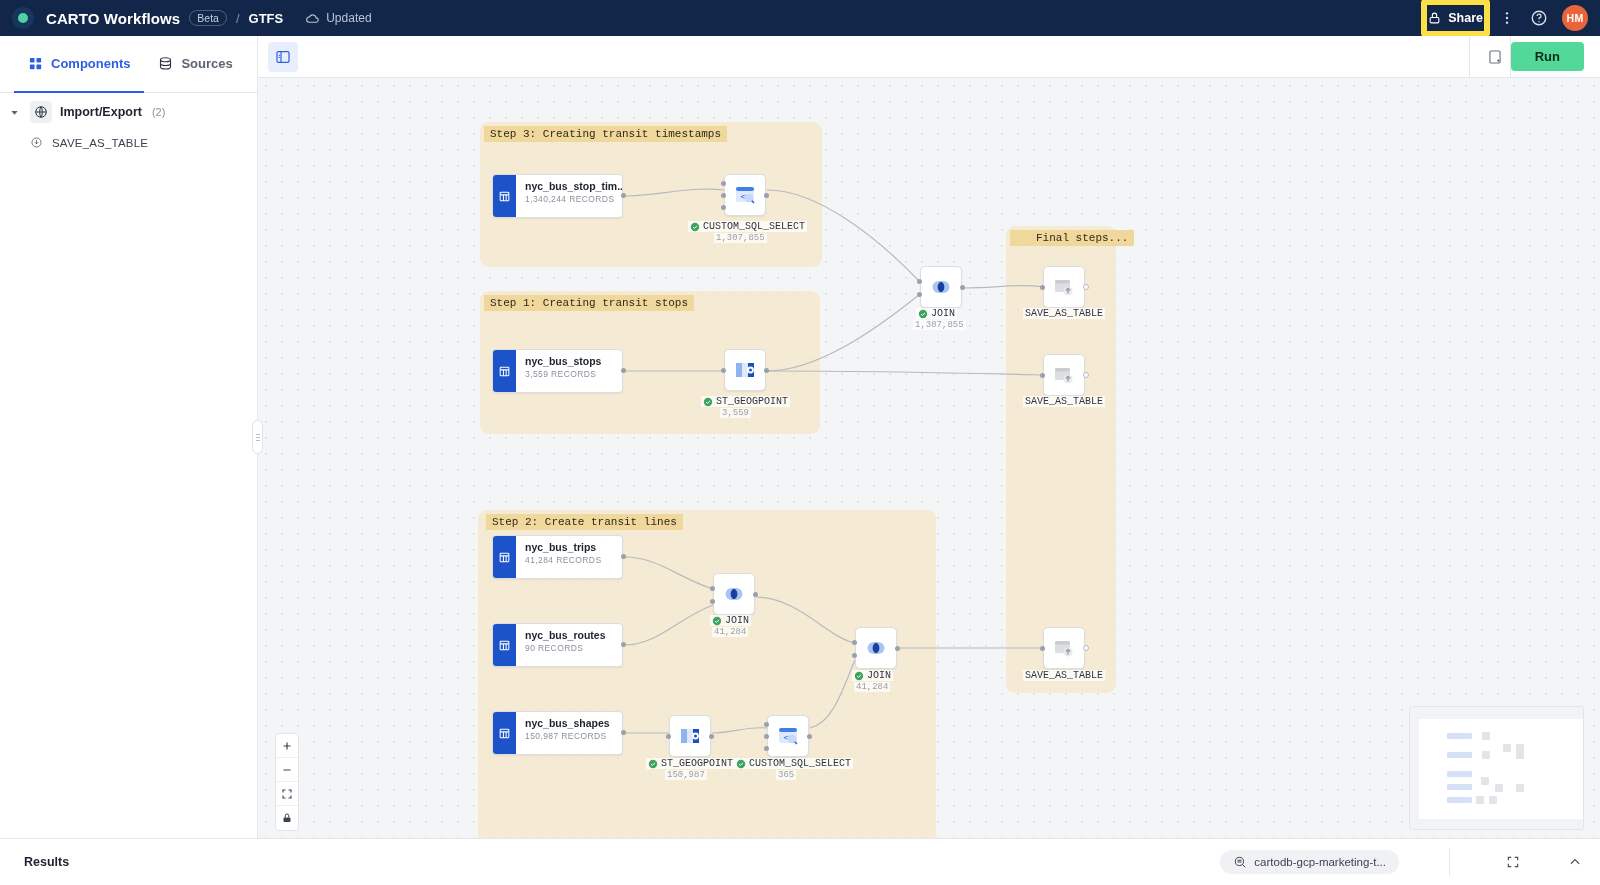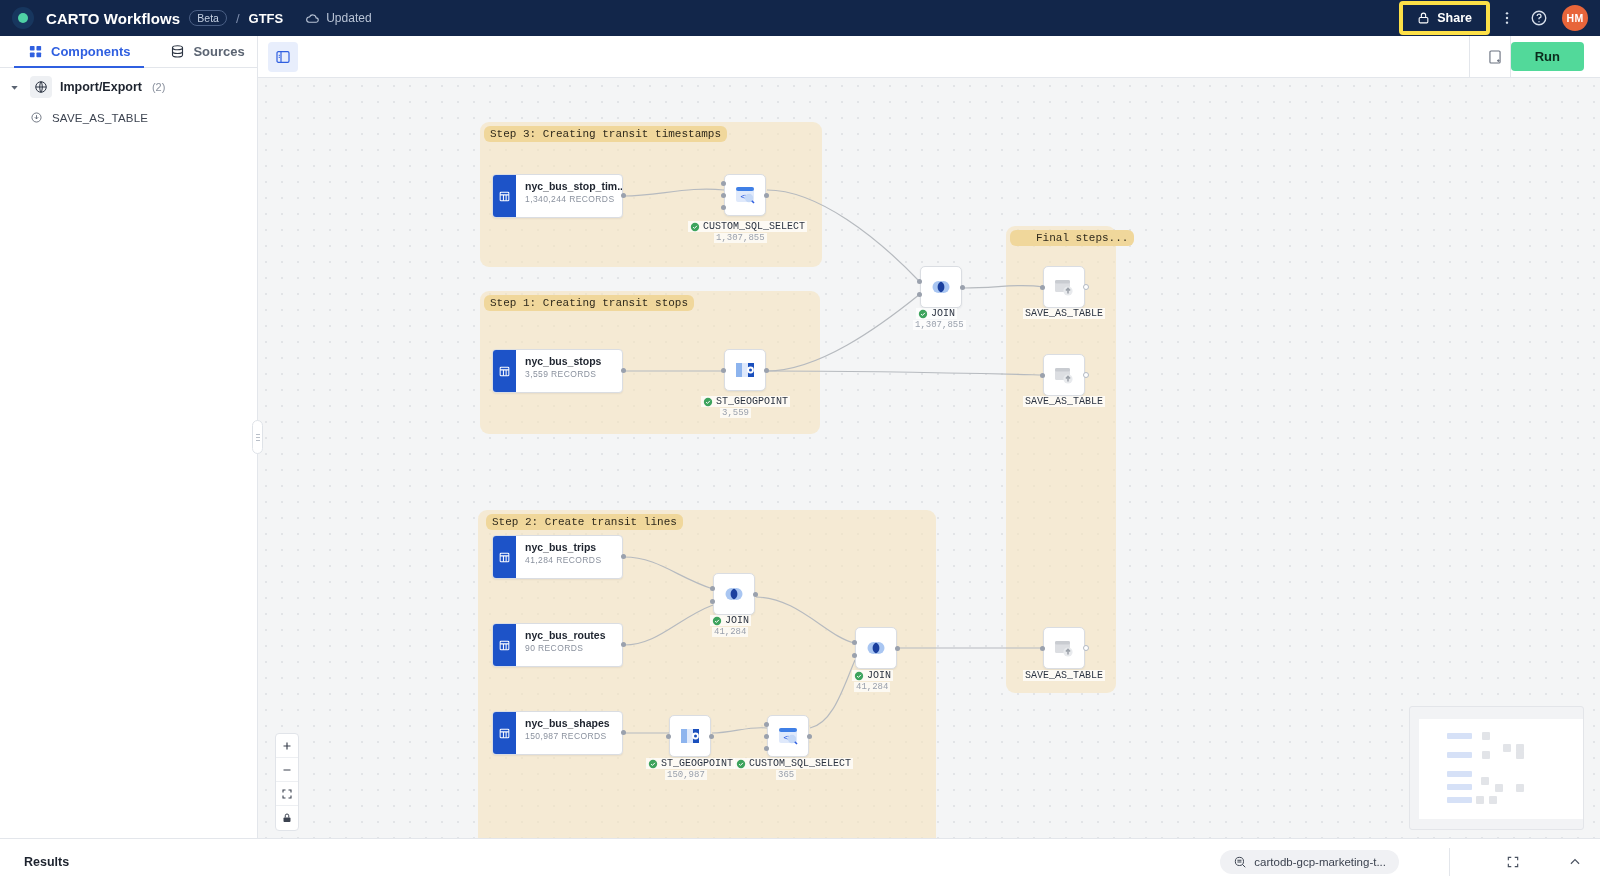--- a/index.html
+++ b/index.html
@@ -29,41 +29,41 @@
     margin-left: 9px; border: 1px solid #4a5f85; border-radius: 10px;
     color: #c7d2e3; font-size: 10.5px; padding: 1.5px 7px; line-height: 1;
   }
   .slash { color: #7f8fae; margin: 0 9px; font-size: 13px; }
   .doc-name { color: #fff; font-size: 13px; font-weight: bold; }
   .updated { display: flex; align-items: center; margin-left: 22px; color: #b9c4d6; font-size: 12px; }
   .updated svg { margin-right: 6px; }
   .topbar-right { margin-left: auto; display: flex; align-items: center; gap: 2px; }
   .share-btn {
     display: flex; align-items: flex-end; gap: 7px;
-    border: 4px solid #fde047; border-radius: 4px;
+    border: 6px solid #fde047; border-radius: 4px;
     color: #fff; font-size: 12.5px; font-weight: bold;
-    padding: 6px 14px; background: transparent; cursor: pointer;
+    padding: 6px 1px; background: transparent; cursor: pointer;
   }
   .icon-btn {
     width: 30px; height: 30px; display: flex; align-items: center; justify-content: center;
     cursor: pointer; color: #d7dfeb;
   }
   .avatar {
     width: 26px; height: 26px; border-radius: 50%; background: #e8653a;
     color: #fff; font-size: 10.5px; font-weight: bold;
     display: flex; align-items: center; justify-content: center;
     margin-left: 6px; cursor: pointer; letter-spacing: .3px;
   }
 
   
   .left-panel {
     position: absolute; left: 0; top: 36px; width: 258px; height: 802px;
     background: #fff; border-right: 1px solid #e3e6eb;
   }
-  .tabs { display: flex; height: 32px; border-bottom: 1px solid #e3e6eb; padding-left: 14px; gap: 12px; }
+  .tabs { display: flex; height: 57px; border-bottom: 1px solid #e3e6eb; padding-left: 14px; }
   .tab {
     display: flex; align-items: center; gap: 8px;
     font-size: 13px; color: #5b6472; padding: 0 14px; cursor: pointer;
     border-bottom: 2px solid transparent; margin-bottom: -1px; font-weight: bold;
   }
   .tab.active { color: #2f5fe0; border-bottom-color: #2f5fe0; }
   .search-wrap { padding: 12px 12px 6px 12px; }
   .search-box {
     display: flex; align-items: center; gap: 9px;
     background: #eef0f3; border-radius: 4px; height: 30px; padding: 0 10px;
@@ -123,21 +123,21 @@
     background-size: 16px 16px;
     overflow: hidden;
   }
   .group-box {
     position: absolute; background: rgba(245,228,190,.62);
     border-radius: 9px;
   }
   .group-title {
     position: absolute; background: #f0d79b; color: #2f2a1c;
     font-family: "Liberation Mono", monospace; font-size: 11px;
-    padding: 2px 6px; border-radius: 6px; white-space: nowrap;
+    padding: 2px 6px; border-radius: 0; white-space: nowrap;
   }
 
   .src-node {
     position: absolute; width: 131px; height: 44px;
     background: #fff; border: 1px solid #dadde2; border-radius: 4px;
     display: flex; overflow: hidden;
     box-shadow: 0 1px 2px rgba(16,24,40,.06);
   }
   .src-bar {
     width: 23px; background: #1d53c8; display: flex; align-items: center; justify-content: center;

